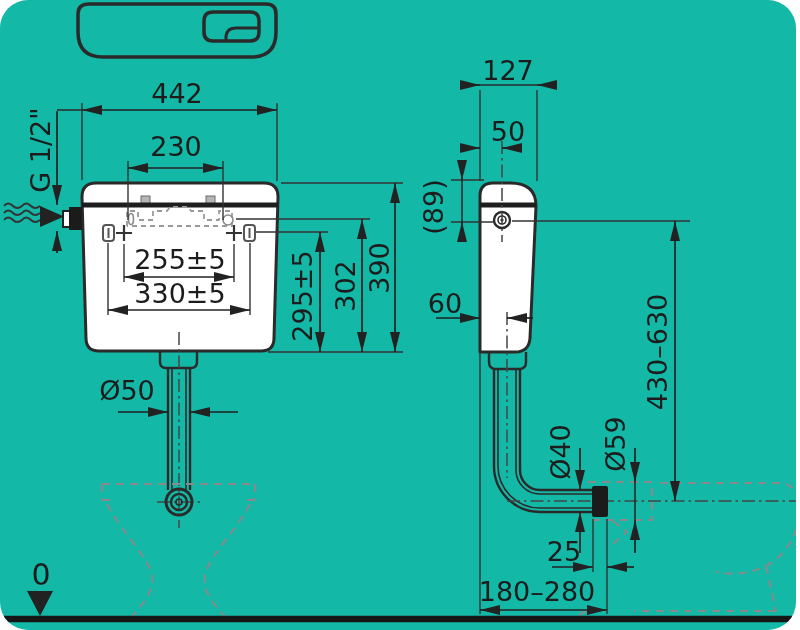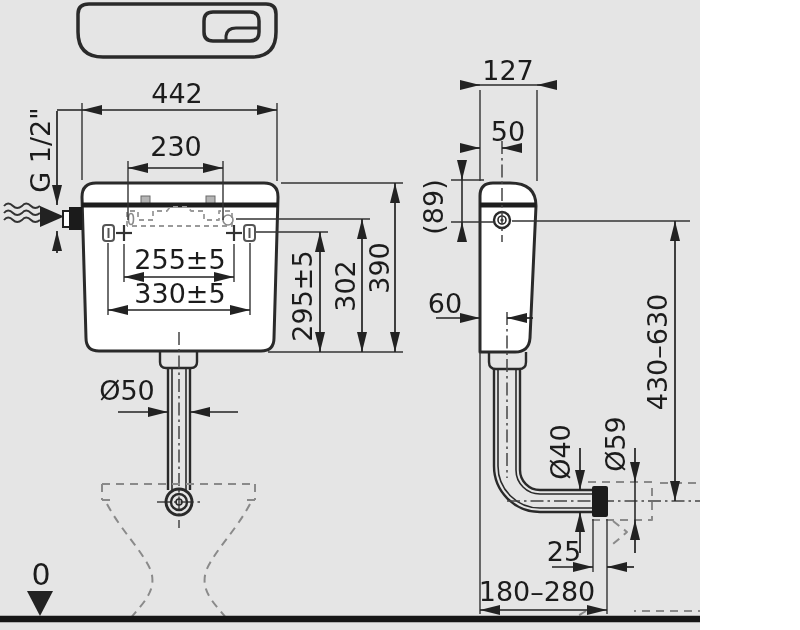--- a/index.html
+++ b/index.html
@@ -1,16 +1,16 @@
 <!DOCTYPE html>
 <html><head>
 <meta charset="utf-8">
 <style>
   html,body{margin:0;padding:0;background:#ffffff;}
-  .page{width:700px;height:630px;background:#e5e5e5;position:relative;overflow:hidden;}
+  .page{width:796px;height:630px;background:#14b8a6;position:relative;overflow:hidden;border-radius:28px;}
   svg{display:block;}
   svg text{
     font-family:"DejaVu Sans","Liberation Sans",sans-serif;
     fill:#1c1c1c;
     font-size:27px;
   }
   svg text.big{font-size:30px;}
   .outline{stroke:#2a2a2a;stroke-width:3;fill:none;stroke-linejoin:round;}
   .outline-fill{stroke:#2a2a2a;stroke-width:3;fill:#ffffff;stroke-linejoin:round;}
   .thick{stroke:#1e1e1e;stroke-width:5;fill:none;}

